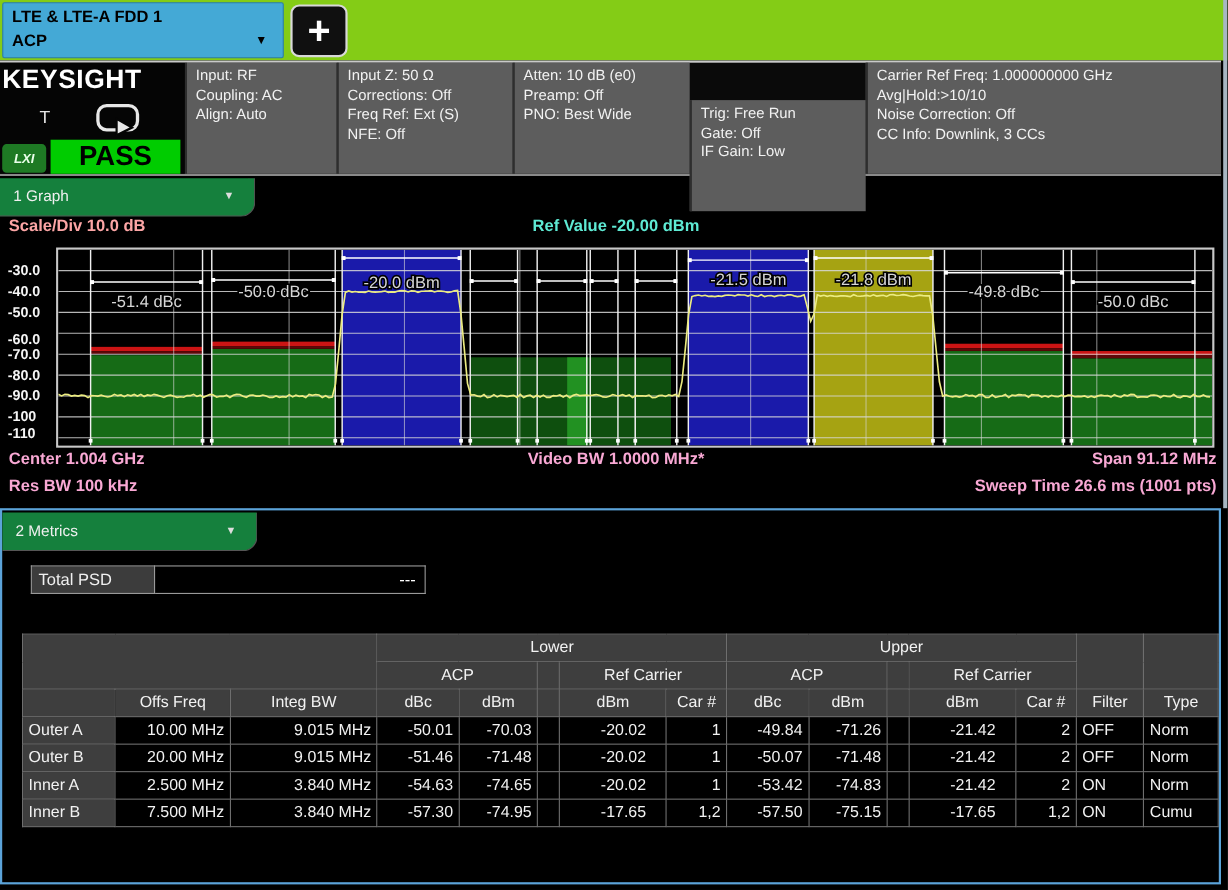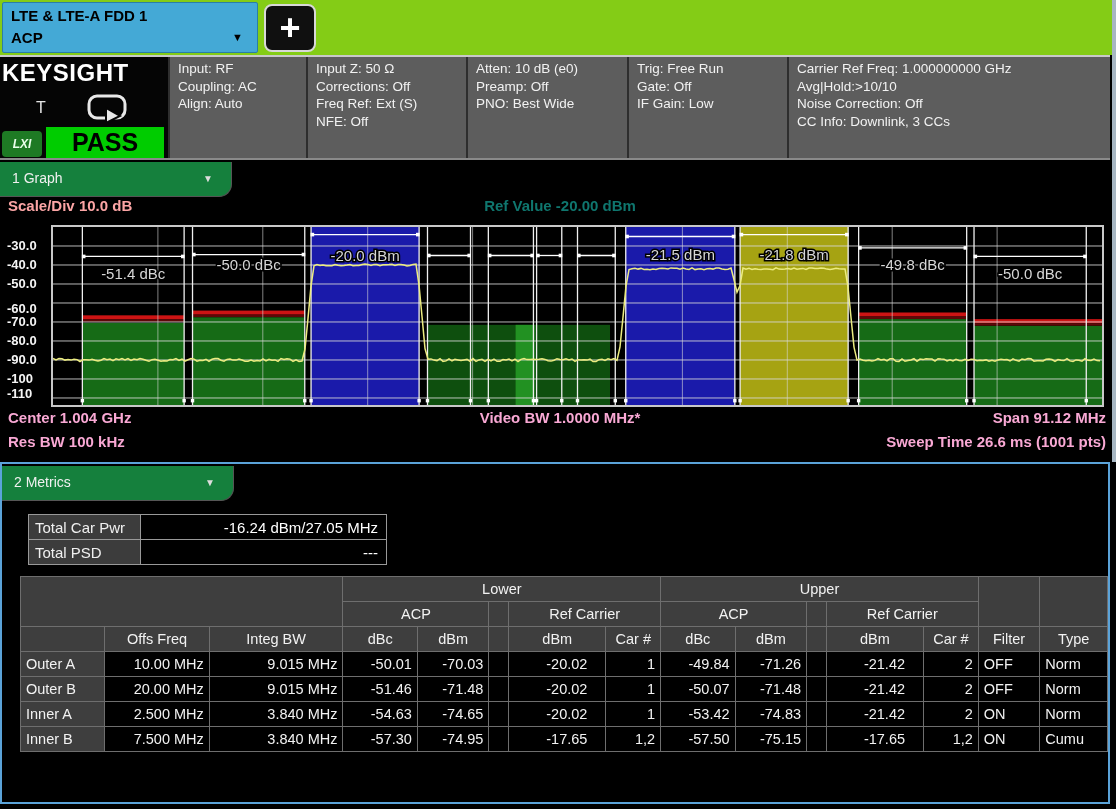--- a/index.html
+++ b/index.html
@@ -22,30 +22,30 @@
   .brandblock{position:relative;width:168px;height:100%;background:#050505;flex:0 0 auto;}
   .brand{position:absolute;left:2px;top:2px;font-size:24px;font-weight:bold;color:#fff;letter-spacing:.5px;}
   .trig-t{position:absolute;left:36px;top:42px;font-size:16px;color:#e5e5e5;}
   .sweep-icon{position:absolute;left:86px;top:36px;}
   .lxi{position:absolute;left:2px;top:74px;width:40px;height:26px;background:#1e7a24;border-radius:4px;
        color:#eaffea;font-size:12px;font-style:italic;font-weight:bold;text-align:center;line-height:26px;}
   .pass{position:absolute;left:46px;top:70px;width:118px;height:31px;background:#00cc00;color:#000;
         font-size:25px;font-weight:bold;text-align:center;line-height:30px;}
   .hcol{flex:0 0 auto;height:100%;background:#5d5d5d;border-left:2px solid #2e2e2e;
         padding:3px 8px;font-size:13.5px;line-height:17.5px;color:#f2f2f2;}
-  .hcol.c1{width:138px;}.hcol.c2{width:160px;}.hcol.c3{width:161px;}.hcol.c4{width:160px;}.hcol.c5{flex:1 1 auto;}
+  .hcol.c1{width:138px;}.hcol.c2{width:160px;}.hcol.c3{width:161px;}.hcol.c4{width:160px;margin-top:34px;}.hcol.c5{flex:1 1 auto;}
   
   .selector{position:absolute;left:0;width:232px;height:35px;background:#15803d;
             border:1px solid #555;border-left:none;border-top:none;border-bottom-right-radius:13px;
             color:#f0f0f0;font-size:14px;line-height:33px;padding-left:12px;cursor:pointer;}
   .selector .caret{position:absolute;right:18px;top:0;font-size:10px;color:#ddd;}
   
   .scale-row{position:absolute;left:0;top:197px;width:1110px;height:26px;}
   .sv{position:absolute;left:8px;font-size:15px;font-weight:bold;color:#fca5a5;}
-  .rv{position:absolute;left:560px;transform:translateX(-50%);font-size:15px;font-weight:bold;color:#0f766e;}
+  .rv{position:absolute;left:560px;transform:translateX(-50%);font-size:15px;font-weight:bold;color:#5eead4;}
   .plot-frame{position:absolute;left:51px;top:225px;width:1053px;height:182px;border:2px solid #c8c8c8;background:#000;}
   .yticks{position:absolute;left:7px;top:227px;width:44px;height:178px;}
   .ytick{position:absolute;left:0;font-size:13px;font-weight:bold;color:#f5f5f5;}
   .gfoot-row{position:absolute;left:8px;width:1098px;height:23px;font-size:15px;font-weight:bold;color:#f9a8d4;}
   .gf-left{position:absolute;left:0;}
   .gf-center{position:absolute;left:552px;transform:translateX(-50%);}
   .gf-right{position:absolute;right:0;}
   
   .metrics-window{position:absolute;left:0;top:462px;width:1110px;height:342px;background:#000;
                   border:2px solid #5ba3d9;overflow:hidden;}
@@ -282,24 +282,20 @@
     <span class="gf-right">Sweep Time 26.6 ms (1001 pts)</span>
   </div>
 
   <div class="metrics-window">
     <div class="selector">
       <span>2 Metrics</span>
       <span class="caret">▼</span>
     </div>
     <table class="totals">
       <tbody>
-          <tr>
-        <td class="tlabel">Total Car Pwr</td>
-        <td class="tvalue">-16.24 dBm/27.05 MHz</td>
-      </tr>
       <tr>
         <td class="tlabel">Total PSD</td>
         <td class="tvalue">---</td>
       </tr>
     </tbody>
       </table>
     <table class="mtable">
       <colgroup>
         <col style="width:85px">
           <col style="width:105px">

